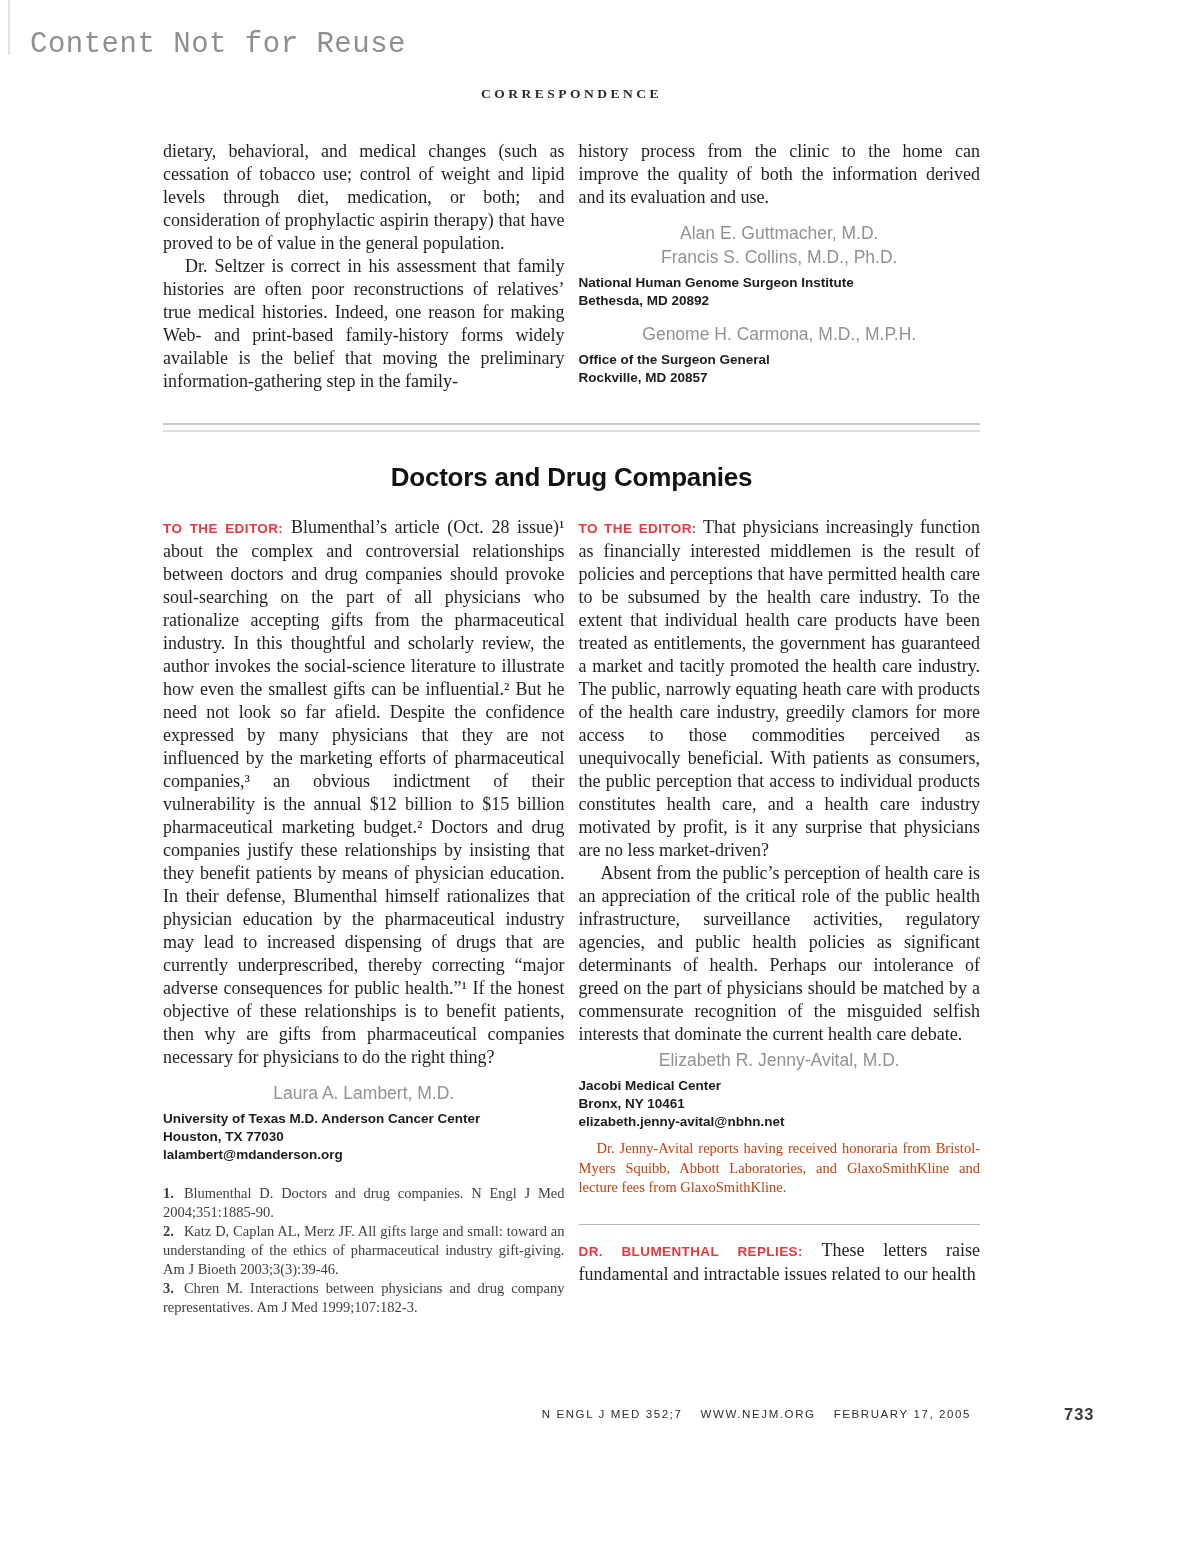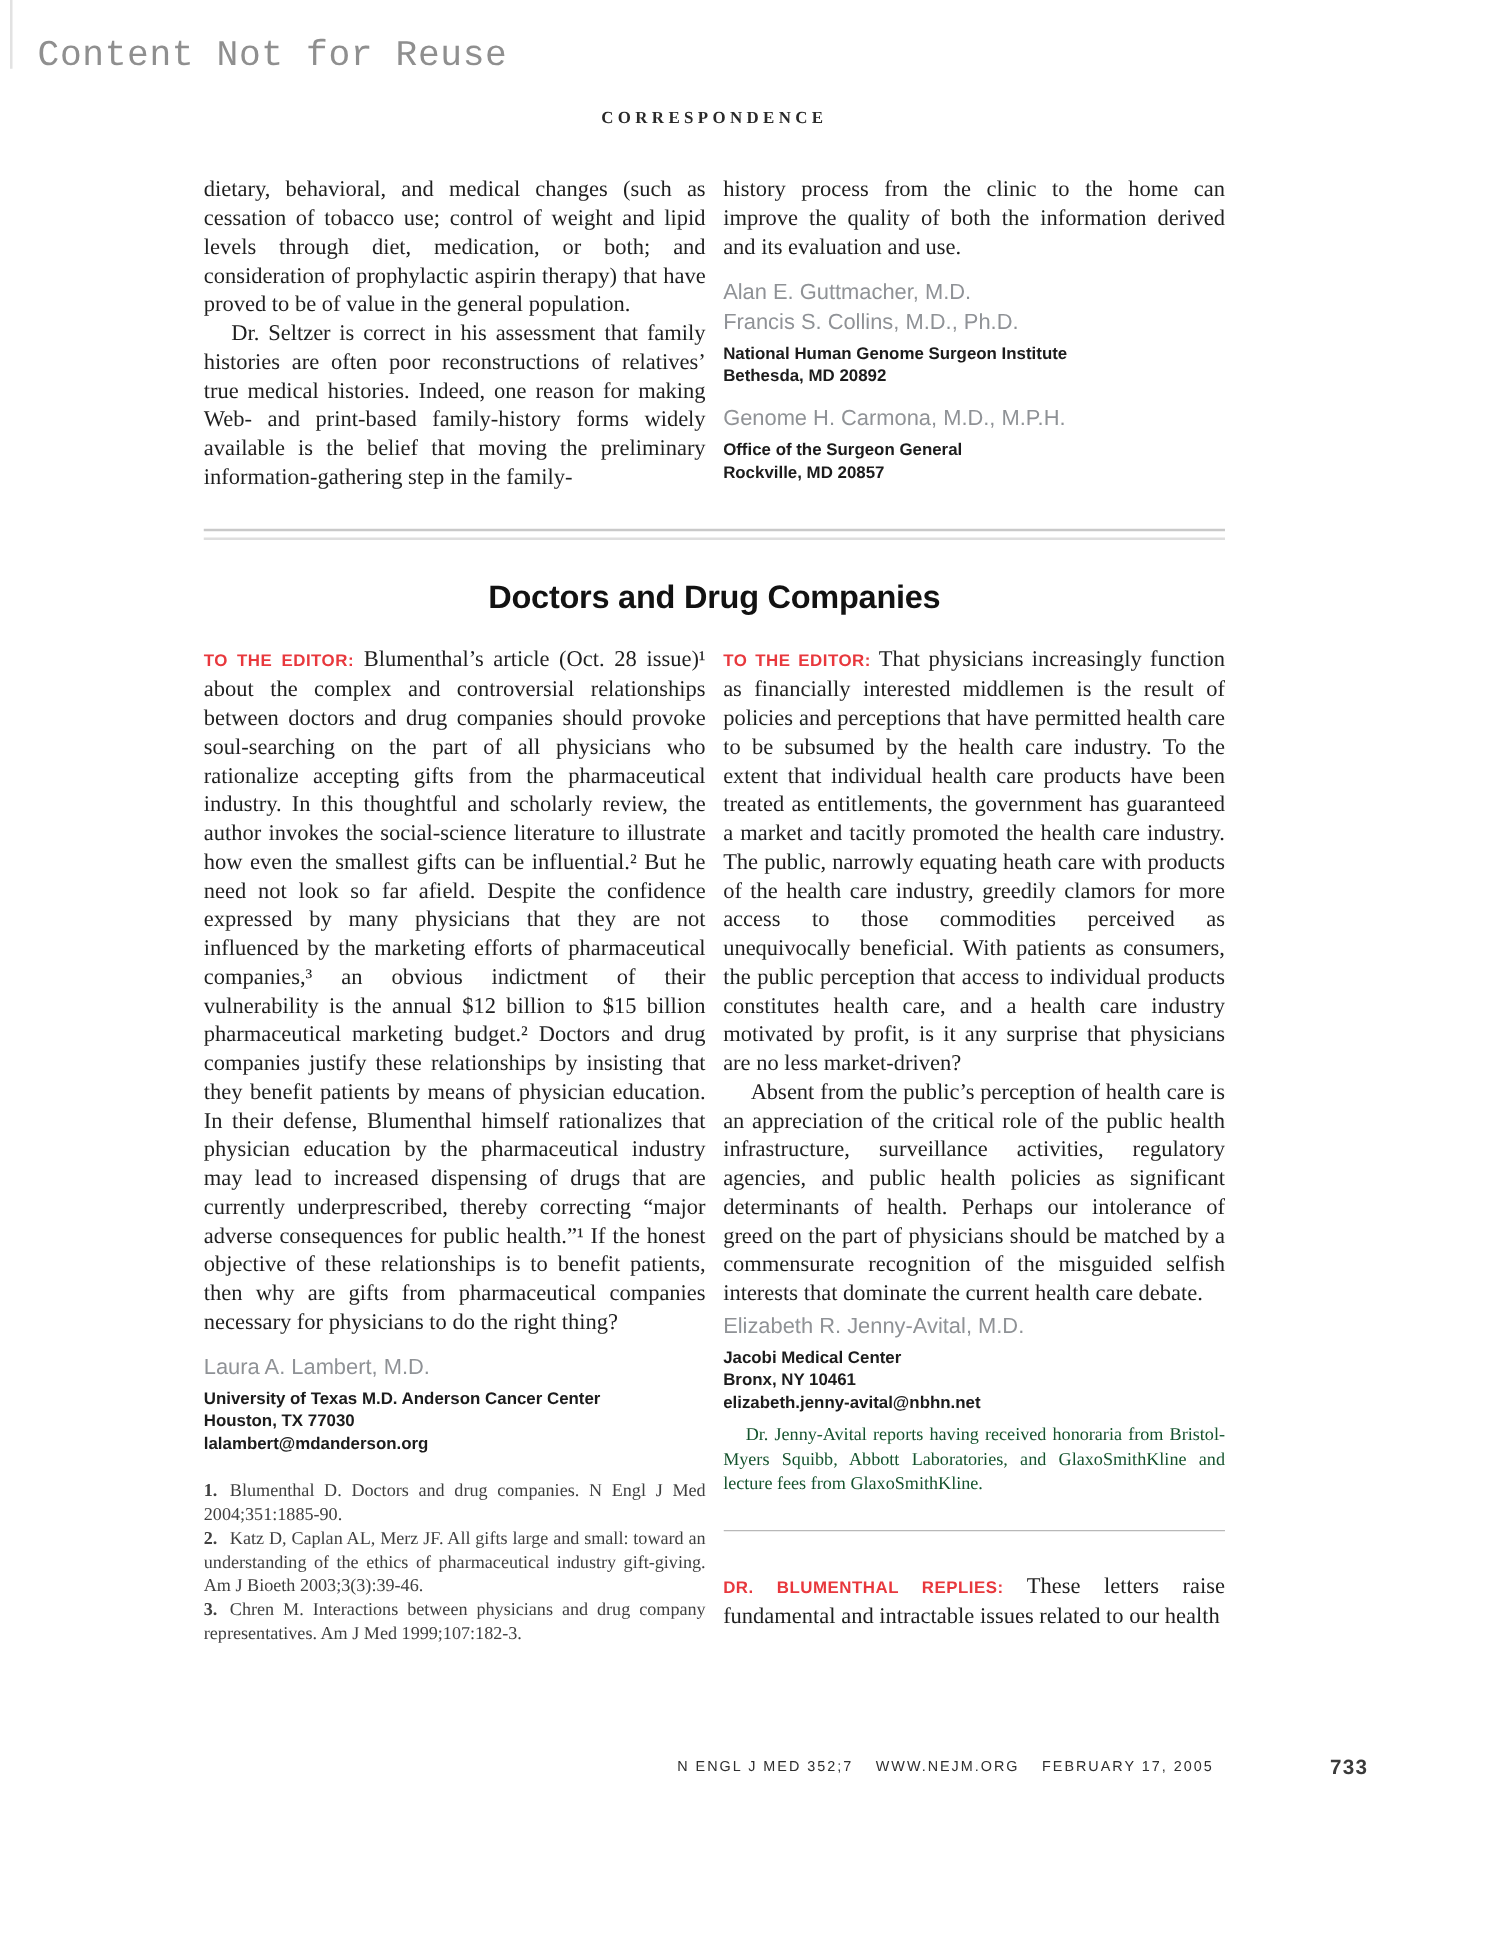--- a/index.html
+++ b/index.html
@@ -38,21 +38,21 @@
   }
   .body-text p.indent { text-indent:22px; }
   .leadin {
     font-family:"Liberation Sans","DejaVu Sans",sans-serif;
     font-weight:bold; font-size:13.5px; letter-spacing:0.4px;
     color:#e8383d;
   }
   .sig {
     font-family:"Liberation Sans","DejaVu Sans",sans-serif;
     font-size:17.5px; color:#8f9296; margin-top:12px; line-height:24px;
-    text-align:left;
+    text-align:center;
   }
   .sig.tight { margin-top:2px; }
   .affil {
     font-family:"Liberation Sans","DejaVu Sans",sans-serif;
     font-size:13.5px; font-weight:600; color:#1c1c1c; line-height:18px;
     margin-top:5px; text-align:left;
   }
   .rule-double { position:absolute; left:163px; width:817px; }
   .rule-double .r1 { height:2px; background:#c9c9c9; }
   .rule-double .r2 { height:2px; background:#dedede; margin-top:5px; }
@@ -60,24 +60,24 @@
     position:absolute; left:163px; top:462px; width:817px;
     text-align:center;
     font-family:"Liberation Sans","DejaVu Sans",sans-serif;
     font-weight:bold; font-size:26px; color:#121212; letter-spacing:-0.2px;
   }
   .refs { margin-top:20px; font-size:14.5px; line-height:19px; text-align:justify; color:#404040; }
   .ref-item { position:relative; padding-left:0; }
   .ref-num { font-weight:bold; padding-right:10px; }
   .disclosure {
     margin-top:8px; font-size:14.5px; line-height:19.5px;
-    text-align:justify; text-indent:18px; color:#14532d;
+    text-align:justify; text-indent:18px; color:#c2410c;
   }
   .reply-divider { height:1px; background:#b8b8b8; margin:26px 0 0 0; }
-  .reply-para { margin-top:32px; }
+  .reply-para { margin-top:14px; }
   .footer-line {
     position:absolute; left:163px; top:1408px; width:817px; text-align:right;
     font-family:"Liberation Sans","DejaVu Sans",sans-serif;
     font-size:11.5px; letter-spacing:1.6px; color:#2e2e2e;
   }
   .footer-line span { margin:0 9px; }
   .page-number {
     position:absolute; left:1064px; top:1405px;
     font-family:"Liberation Sans","DejaVu Sans",sans-serif;
     font-weight:bold; font-size:16.5px; color:#3a3a3a; letter-spacing:1px;

